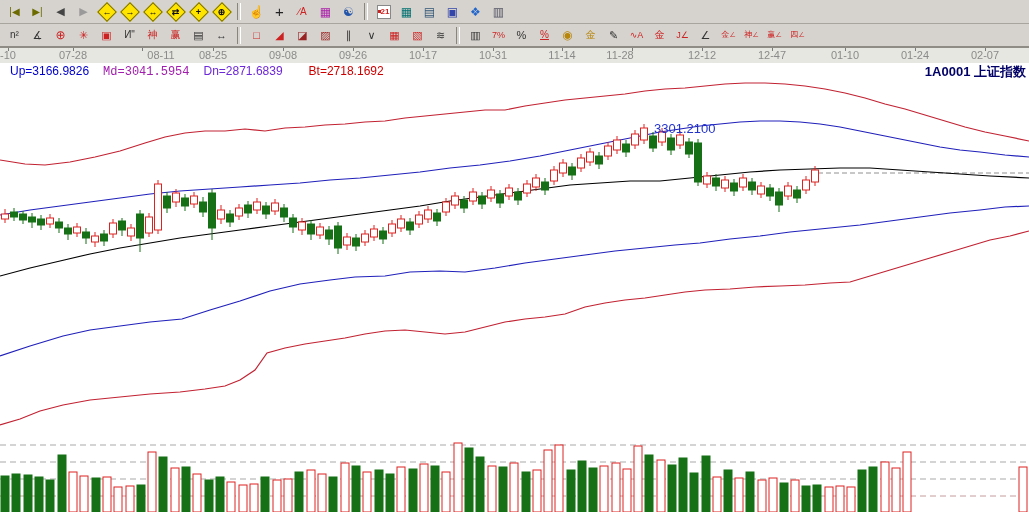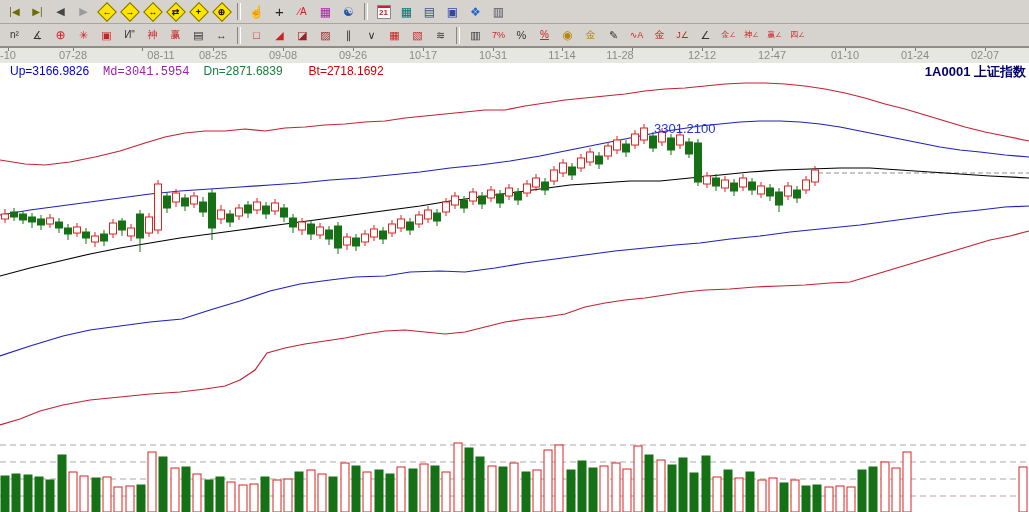--- a/index.html
+++ b/index.html
@@ -10,21 +10,21 @@
   #toolbar1{top:0;height:24px;border-bottom:1px solid #a8a59e;}
   #toolbar2{top:24px;height:23px;border-bottom:1px solid #8f8c85;}
   .tbtn{width:23px;height:20px;display:inline-flex;align-items:center;justify-content:center;
         font-size:12px;line-height:1;cursor:pointer;flex:0 0 auto;}
   .tsep{width:2px;height:17px;border-left:1px solid #87857e;border-right:1px solid #ffffff;
         margin:0 4px;flex:0 0 auto;}
   .diamond{width:12px;height:12px;background:#ffe400;border:1px solid #7a7000;
            transform:rotate(45deg);display:inline-flex;align-items:center;justify-content:center;}
   .dglyph{transform:rotate(-45deg);font-size:9px;font-weight:bold;color:#111;}
   .cal{width:14px;height:14px;background:#fff;border:1px solid #888;box-sizing:border-box;
-       display:inline-flex;flex-direction:column;align-items:center;}
+       display:inline-flex;flex-direction:row;align-items:center;}
   .calbar{width:100%;height:3px;background:#cc2222;}
   .calnum{font-size:8px;color:#cc2222;font-weight:bold;line-height:10px;}
   .date-axis{position:absolute;top:47px;left:0;width:1029px;height:15px;background:#e7e7e1;
              border-top:1px solid #8f8c85;font-size:11px;color:#8a8a8a;}
   .dlabel{position:absolute;top:1px;transform:translateX(-50%);white-space:nowrap;}
   .dtick{position:absolute;top:0;width:1px;height:3px;background:#7a7a7a;}
   #chartSvg{position:absolute;top:62px;left:0;}
   .indicators{position:absolute;top:64px;left:10px;font-size:12px;white-space:nowrap;}
   .indicators span{margin-right:14px;}
   .symbol{position:absolute;top:63px;right:3px;font-size:13px;font-weight:bold;color:#000066;
@@ -431,20 +431,20 @@
       <rect x="858" y="470" width="8" height="42" fill="#167016" stroke="#167016" stroke-width="1"></rect>
       <rect x="869" y="467" width="8" height="45" fill="#167016" stroke="#167016" stroke-width="1"></rect>
       <rect x="881" y="462" width="8" height="50" fill="#ffffff" stroke="#dd2222" stroke-width="1"></rect>
       <rect x="892" y="468" width="8" height="44" fill="#ffffff" stroke="#dd2222" stroke-width="1"></rect>
       <rect x="903" y="452" width="8" height="60" fill="#ffffff" stroke="#dd2222" stroke-width="1"></rect>
       <rect x="1019" y="467" width="8" height="45" fill="#ffffff" stroke="#dd2222" stroke-width="1"></rect>
       <text x="654" y="133" fill="#2233cc" font-size="13px" font-family="&quot;Liberation Sans&quot;, sans-serif">3301.2100</text>
     </svg>
 
   <div class="indicators">
-    <span id="ind0" style="color: rgb(0, 0, 204);">Up=3166.9826</span><span id="ind1" style="color: #a21caf; font-family: Liberation Mono, monospace;">Md=3041.5954</span><span id="ind2" style="color: #15803d;">Dn=2871.6839</span><span id="ind3" style="color: rgb(204, 0, 0); padding-left: 12px;">Bt=2718.1692</span>
+    <span id="ind0" style="color: rgb(0, 0, 204);">Up=3166.9826</span><span id="ind1" style="color: #a21caf; font-family: Liberation Mono, monospace;">Md=3041.5954</span><span id="ind2" style="color: #6d28d9;">Dn=2871.6839</span><span id="ind3" style="color: rgb(204, 0, 0); padding-left: 12px;">Bt=2718.1692</span>
   </div>
 
   <div class="symbol">
     <span>1A0001</span>
     <span>上证指数</span>
   </div>
 </div>
 
 </body></html>

